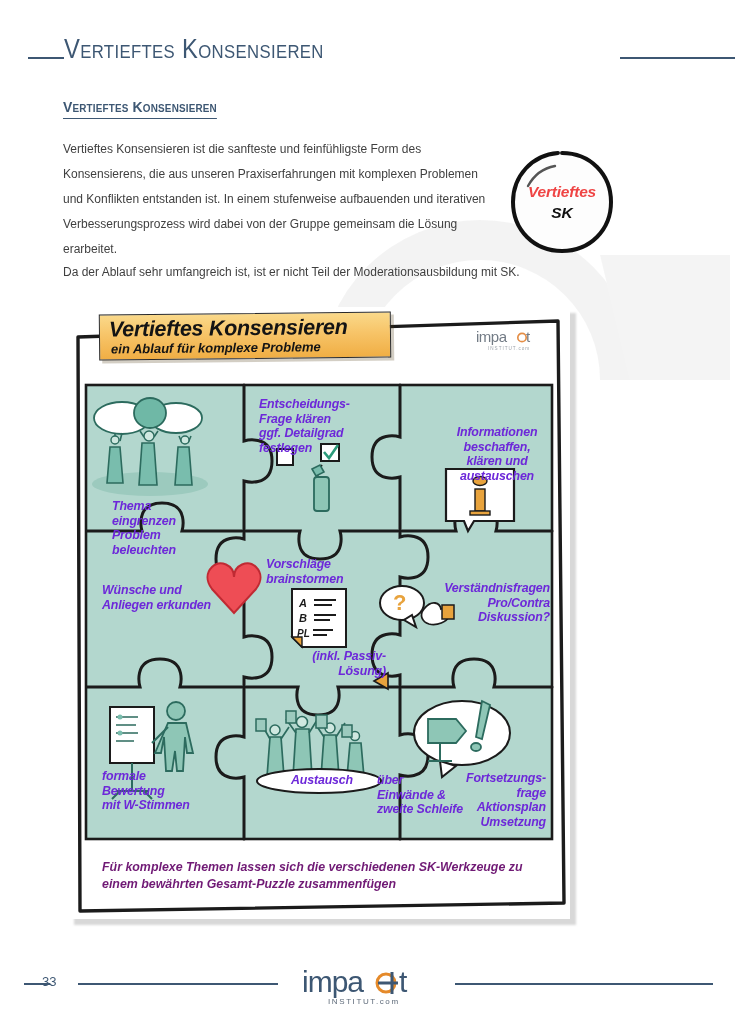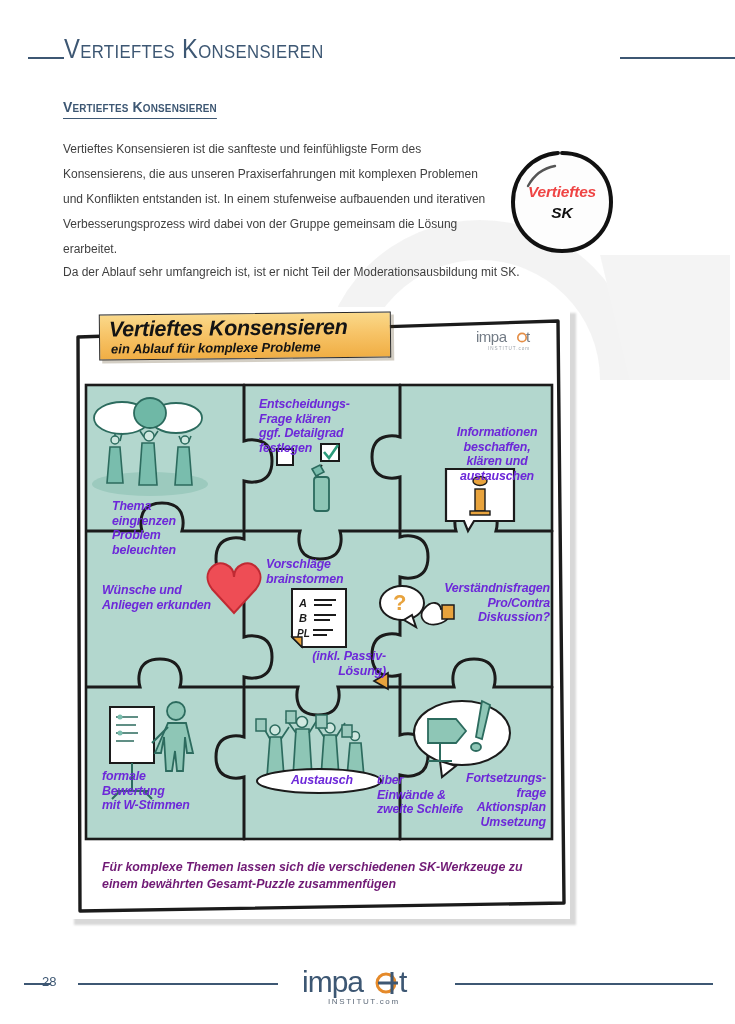--- a/index.html
+++ b/index.html
@@ -378,21 +378,21 @@
 Umsetzung</div>
     </div>
 
     <div class="caption">Für komplexe Themen lassen sich die verschiedenen SK-Werkzeuge zu einem bewährten Gesamt-Puzzle zusammenfügen</div>
   </div>
 
   <div class="footer">
     <div class="f-rule r1"></div>
     <div class="f-rule r2"></div>
     <div class="f-rule r3"></div>
-    <div class="pageno">28</div>
+    <div class="pageno">33</div>
     <svg class="flogo" viewBox="0 0 145 44">
       <text x="2" y="28" font-family="Liberation Sans, sans-serif" font-size="30" fill="#3d5773" letter-spacing="-1">impa</text>
       <circle cx="86" cy="19" r="9" fill="none" stroke="#e58a2a" stroke-width="3"></circle>
       <path d="M78 19 l20 0" stroke="#3d5773" stroke-width="3"></path>
       <path d="M92 8 l0 22" stroke="#3d5773" stroke-width="3"></path>
       <text x="99" y="28" font-family="Liberation Sans, sans-serif" font-size="30" fill="#3d5773">t</text>
       <text x="28" y="40" font-family="Liberation Sans, sans-serif" font-size="8" fill="#5f6b7a" letter-spacing="1.6">INSTITUT.com</text>
     </svg>
   </div>
 

